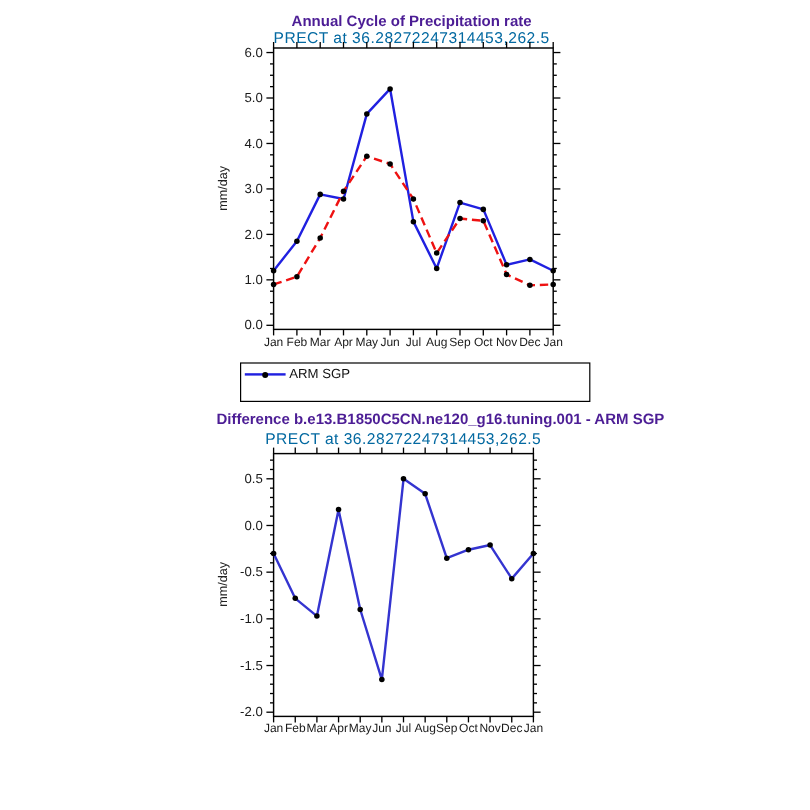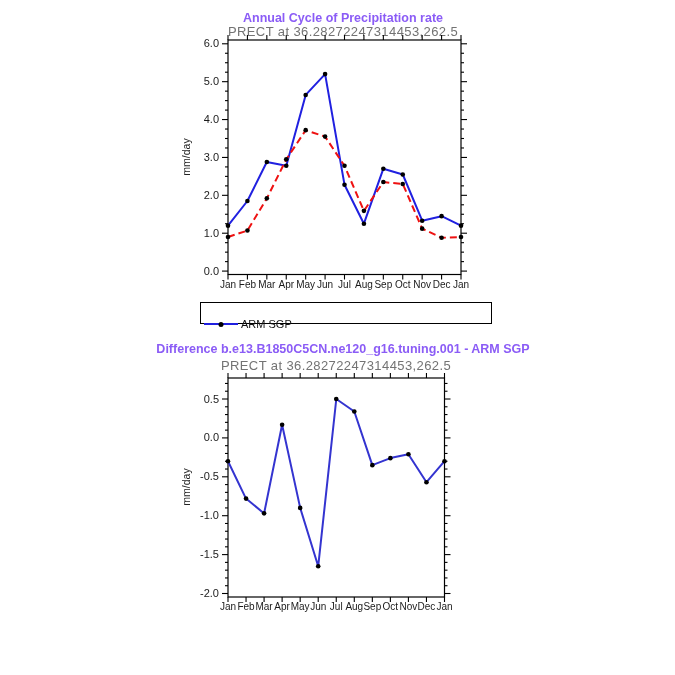--- a/index.html
+++ b/index.html
@@ -1,32 +1,32 @@
 <!DOCTYPE html>
 <html><head>
 <meta charset="utf-8">
 <style>
   html,body{margin:0;padding:0;background:#ffffff;}
   .page{position:relative;width:675px;height:675px;background:#ffffff;overflow:hidden;
         font-family:"Liberation Sans",sans-serif;}
   svg{position:absolute;left:0;top:0;}
   .title{position:absolute;transform:translateX(-50%);font-weight:bold;font-size:12.5px;
-         color:#8b5cf6;white-space:nowrap;}
+         color:#4c1d95;white-space:nowrap;}
   .t-top{left:343px;top:11px;}
-  .t-bot{left:343px;top:342px;text-align:right;}
-  .subtitle{position:absolute;transform:translateX(-50%);font-size:13px;color:#737373;
+  .t-bot{left:367px;top:342px;text-align:right;}
+  .subtitle{position:absolute;transform:translateX(-50%);font-size:13px;color:#0369a1;
             letter-spacing:0.4px;white-space:nowrap;}
   .s-top{left:343px;top:24px;}
   .s-bot{left:336px;top:358px;}
   .ylab{position:absolute;font-size:10.5px;color:#222;white-space:nowrap;
         transform:translate(-50%,-50%) rotate(-90deg);}
   .y-top{left:186px;top:157px;}
   .y-bot{left:186px;top:487px;}
-  .legend{position:absolute;left:200px;top:302px;width:292px;height:22px;
-          border:1px solid #000;box-sizing:border-box;padding:14px 0 0 3px;}
+  .legend{position:absolute;left:200px;top:302px;width:292px;height:33px;
+          border:1px solid #000;box-sizing:border-box;padding:2px 0 0 3px;}
   .lrow{display:flex;align-items:center;height:14px;}
   .lsample{position:relative;width:34px;height:0;border-top:2px solid #2020e0;
            flex:0 0 34px;}
   .lsample.dashed{border-top-style:dashed;}
   .ldot{position:absolute;left:50%;top:0;width:5px;height:5px;border-radius:50%;
         background:#000;transform:translate(-50%,-60%);}
   .llabel{font-size:11px;color:#111;margin-left:3px;white-space:nowrap;}
 </style>
 </head>
 <body>

